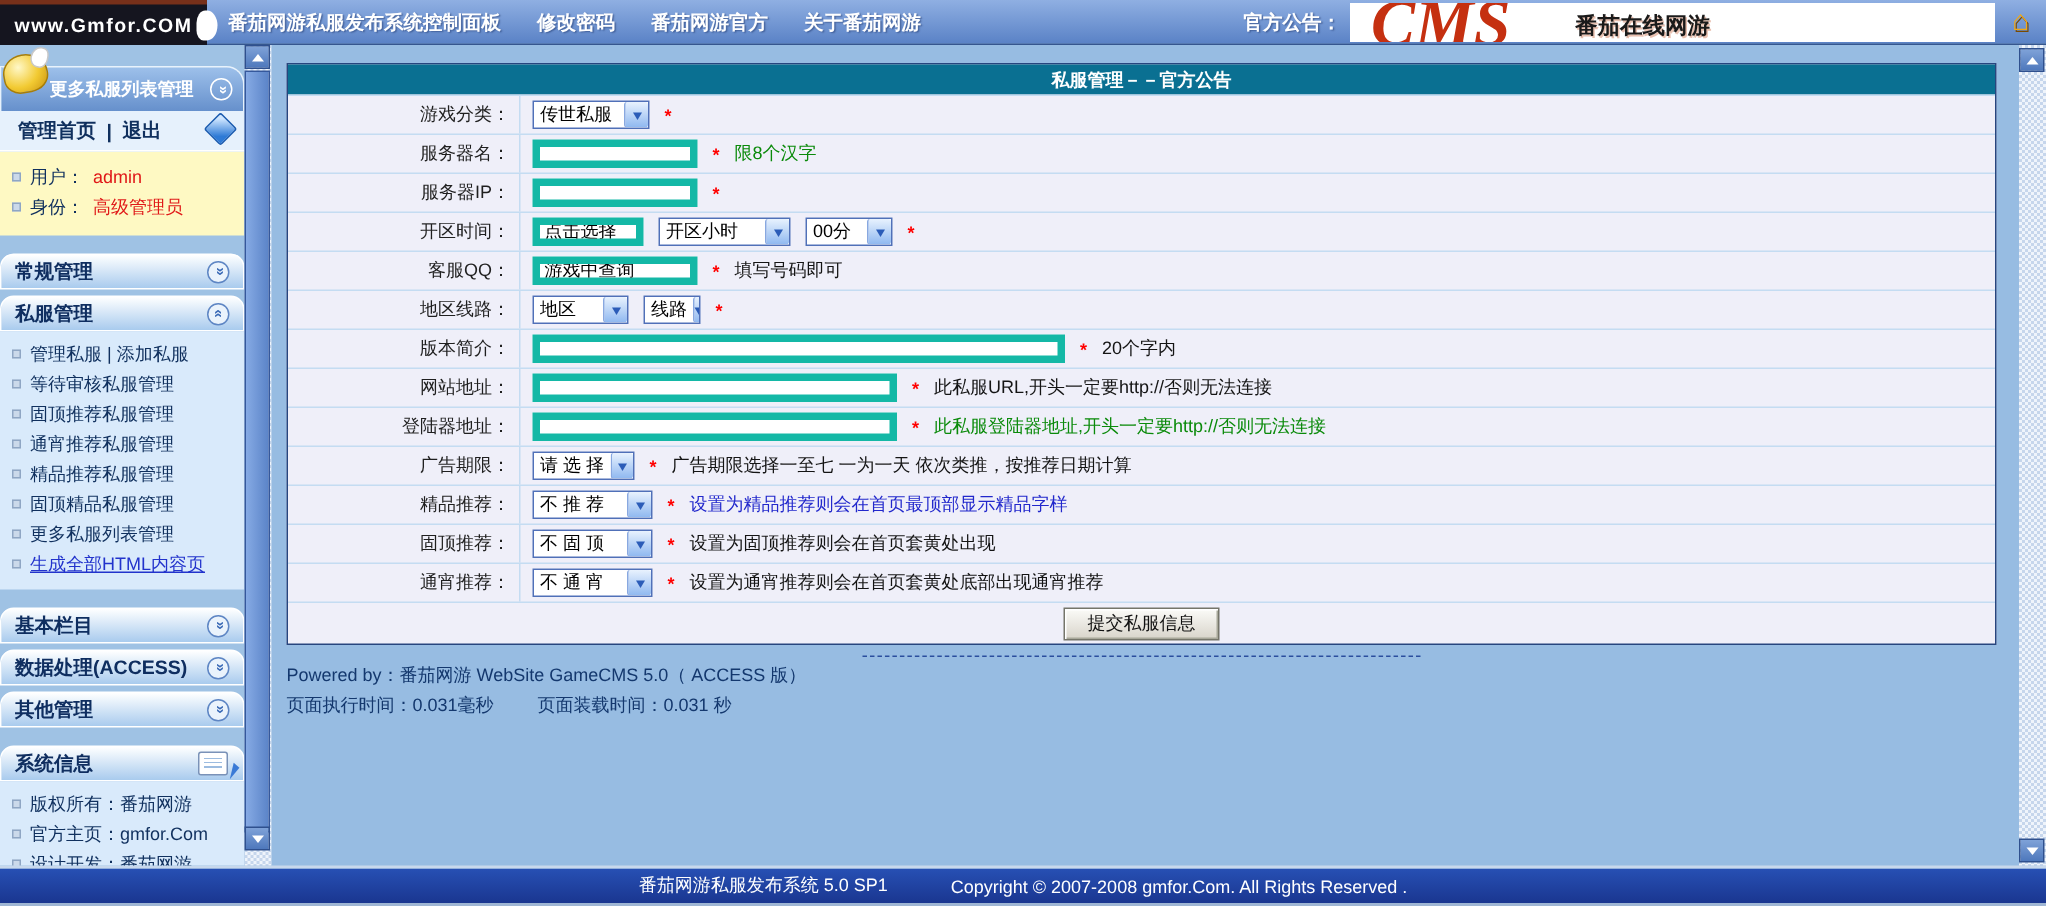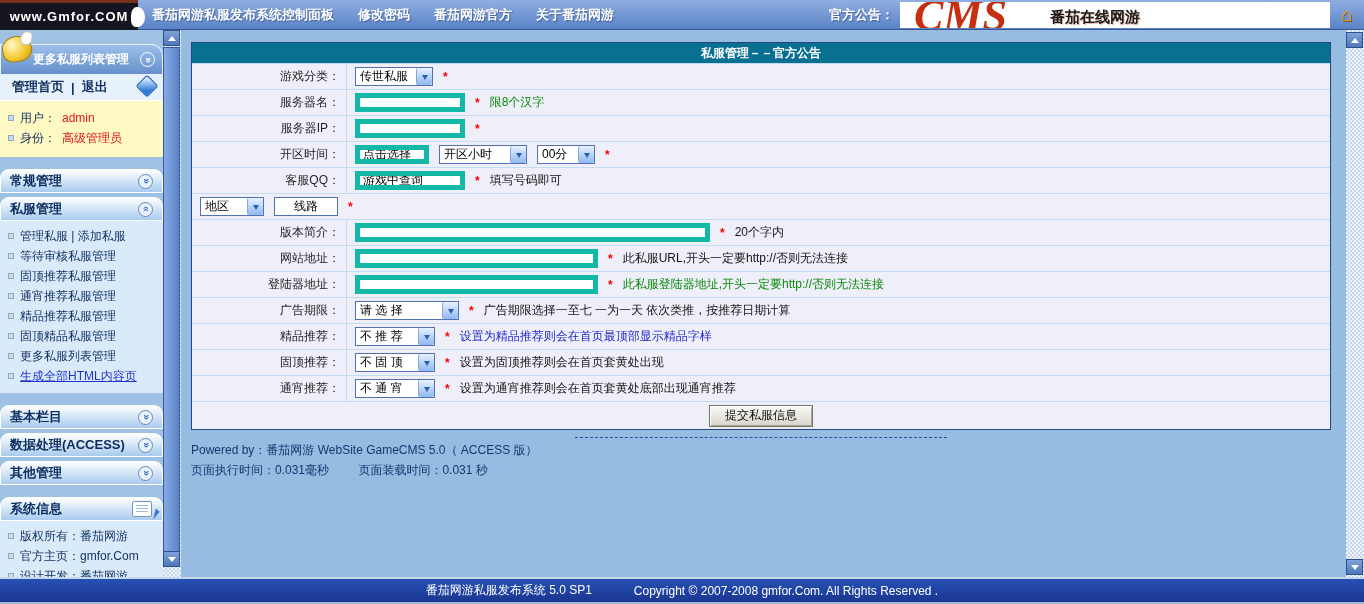--- a/index.html
+++ b/index.html
@@ -315,26 +315,27 @@
             </div>
             <div class="frow">
               <div class="flabel">客服QQ：</div>
               <div class="ffields">
                 <input class="xpinput" value="游戏中查询" style="width: 110px;">
                 <span class="star">*</span>
                 <span class="note-dark">填写号码即可</span>
               </div>
             </div>
             <div class="frow">
+              <div class="flabel">地区线路：</div>
               <div class="ffields">
                 <span class="xpsel" style="width: 64px;">
                   <span class="xpsel-text">地区</span>
                   <span class="xpsel-btn"></span>
                 </span>
-                <span class="xpsel" style="width: 64px; flex-direction: column;">
+                <span class="xpsel" style="width: 38px;">
                   <span class="xpsel-text">线路</span>
                   <span class="xpsel-btn"></span>
                 </span>
                 <span class="star">*</span>
               </div>
             </div>
             <div class="frow">
               <div class="flabel">版本简介：</div>
               <div class="ffields">
                 <input class="xpinput" style="width: 355px;">
@@ -354,21 +355,21 @@
               <div class="flabel">登陆器地址：</div>
               <div class="ffields">
                 <input class="xpinput" style="width: 243px;">
                 <span class="star">*</span>
                 <span class="note-green">此私服登陆器地址,开头一定要http://否则无法连接</span>
               </div>
             </div>
             <div class="frow">
               <div class="flabel">广告期限：</div>
               <div class="ffields">
-                <span class="xpsel" style="width: 104px;">
+                <span class="xpsel" style="width: 68px;">
                   <span class="xpsel-text">请 选 择</span>
                   <span class="xpsel-btn"></span>
                 </span>
                 <span class="star">*</span>
                 <span class="note-dark">广告期限选择一至七 一为一天 依次类推，按推荐日期计算</span>
               </div>
             </div>
             <div class="frow">
               <div class="flabel">精品推荐：</div>
               <div class="ffields">

